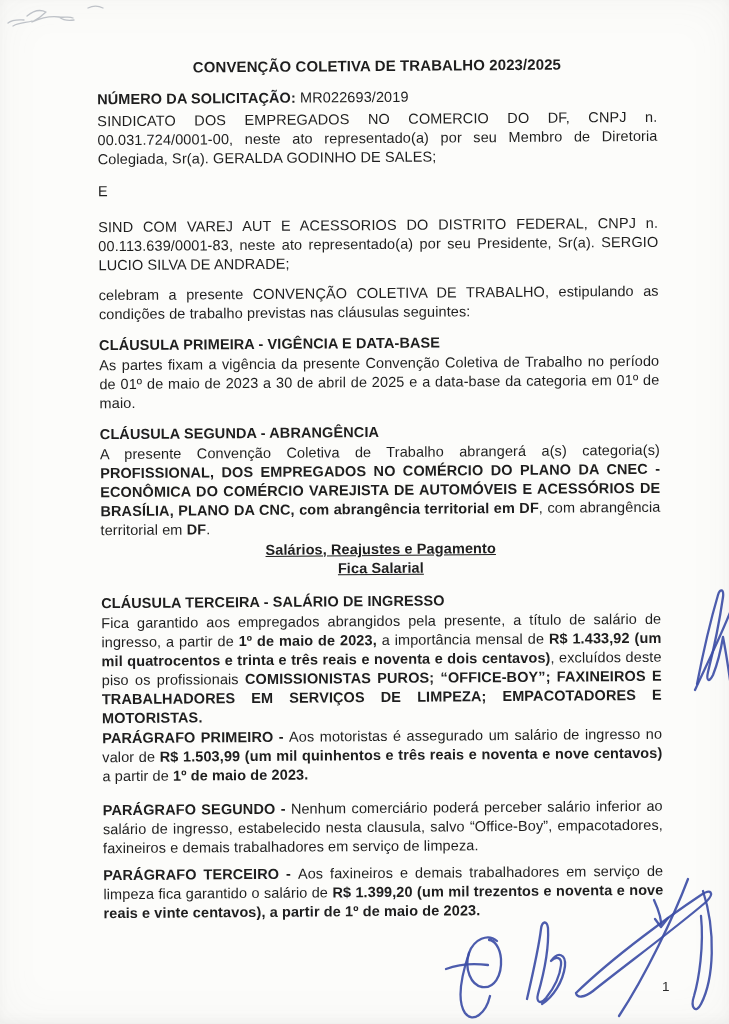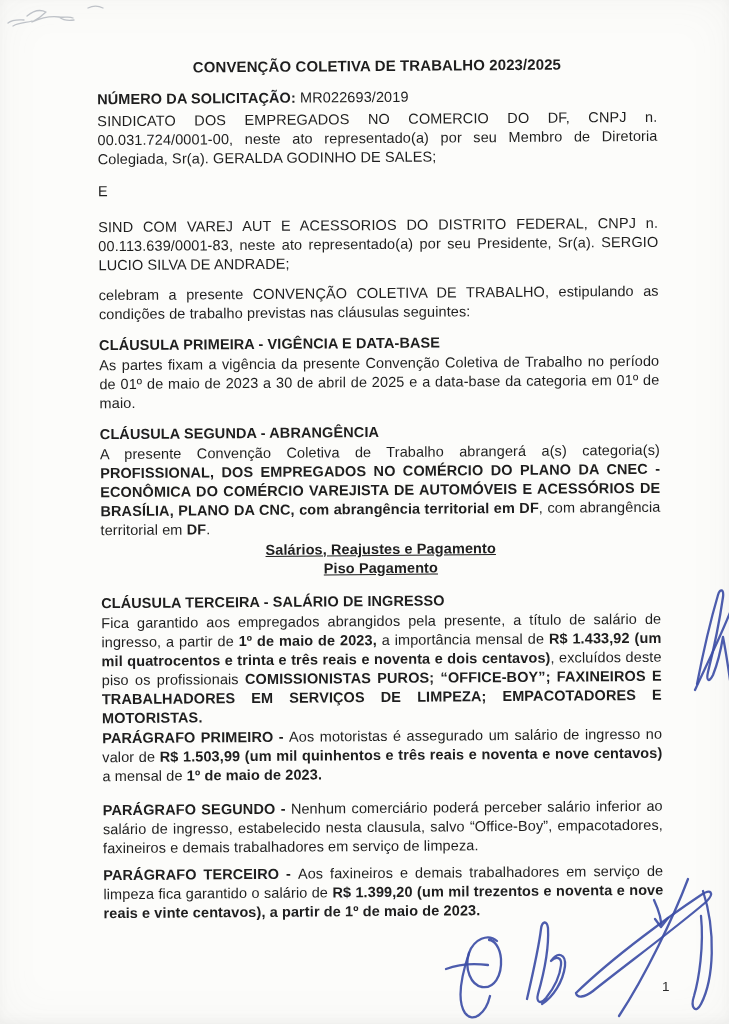--- a/index.html
+++ b/index.html
@@ -75,24 +75,24 @@
         <div class="block" data-name="block-solicitation"><span class="b">NÚMERO DA SOLICITAÇÃO: </span><span>MR022693/2019</span></div>
         <div class="block" data-name="block-party-employees"><span>SINDICATO DOS EMPREGADOS NO COMERCIO DO DF, CNPJ n. 00.031.724/0001-00, neste ato representado(a) por seu Membro de Diretoria Colegiada, Sr(a). GERALDA GODINHO DE SALES;</span></div>
         <div class="block" data-name="block-conjunction"><span>E</span></div>
         <div class="block" data-name="block-party-employers"><span>SIND COM VAREJ AUT E ACESSORIOS DO DISTRITO FEDERAL, CNPJ n. 00.113.639/0001-83, neste ato representado(a) por seu Presidente, Sr(a). SERGIO LUCIO SILVA DE ANDRADE;</span></div>
         <div class="block" data-name="block-preamble"><span>celebram a presente CONVENÇÃO COLETIVA DE TRABALHO, estipulando as condições de trabalho previstas nas cláusulas seguintes:</span></div>
         <div class="block heading" data-name="clause1-heading"><span class="b">CLÁUSULA PRIMEIRA - VIGÊNCIA E DATA-BASE</span></div>
         <div class="block" data-name="clause1-body"><span>As partes fixam a vigência da presente Convenção Coletiva de Trabalho no período de 01º de maio de 2023 a 30 de abril de 2025 e a data-base da categoria em 01º de maio.</span></div>
         <div class="block heading" data-name="clause2-heading"><span class="b">CLÁUSULA SEGUNDA - ABRANGÊNCIA</span></div>
         <div class="block" data-name="clause2-body"><span>A presente Convenção Coletiva de Trabalho abrangerá a(s) categoria(s) </span><span class="b">PROFISSIONAL, DOS EMPREGADOS NO COMÉRCIO DO PLANO DA CNEC - ECONÔMICA DO COMÉRCIO VAREJISTA DE AUTOMÓVEIS E ACESSÓRIOS DE BRASÍLIA, PLANO DA CNC, com abrangência territorial em DF</span><span>, com abrangência territorial em </span><span class="b">DF</span><span>.</span></div>
         <div class="block center-underline" data-name="section-heading-line1"><span class="b u">Salários, Reajustes e Pagamento</span></div>
-        <div class="block center-underline" data-name="section-heading-line2"><span class="b u">Piso Pagamento</span></div>
+        <div class="block center-underline" data-name="section-heading-line2"><span class="b u">Fica Salarial</span></div>
         <div class="block heading" data-name="clause3-heading"><span class="b">CLÁUSULA TERCEIRA - SALÁRIO DE INGRESSO</span></div>
         <div class="block" data-name="clause3-body"><span>Fica garantido aos empregados abrangidos pela presente, a título de salário de ingresso, a partir de </span><span class="b">1º de maio de 2023,</span><span> a importância mensal de </span><span class="b">R$ 1.433,92 (um mil quatrocentos e trinta e três reais e noventa e dois centavos)</span><span>, excluídos deste piso os profissionais </span><span class="b">COMISSIONISTAS PUROS; “OFFICE-BOY”; FAXINEIROS E TRABALHADORES EM SERVIÇOS DE LIMPEZA; EMPACOTADORES E MOTORISTAS.</span></div>
-        <div class="block" data-name="paragraph1"><span class="b">PARÁGRAFO PRIMEIRO - </span><span>Aos motoristas é assegurado um salário de ingresso no valor de </span><span class="b">R$ 1.503,99 (um mil quinhentos e três reais e noventa e nove centavos)</span><span> a mensal de </span><span class="b">1º de maio de 2023.</span></div>
+        <div class="block" data-name="paragraph1"><span class="b">PARÁGRAFO PRIMEIRO - </span><span>Aos motoristas é assegurado um salário de ingresso no valor de </span><span class="b">R$ 1.503,99 (um mil quinhentos e três reais e noventa e nove centavos)</span><span> a partir de </span><span class="b">1º de maio de 2023.</span></div>
         <div class="block" data-name="paragraph2"><span class="b">PARÁGRAFO SEGUNDO - </span><span>Nenhum comerciário poderá perceber salário inferior ao salário de ingresso, estabelecido nesta clausula, salvo “Office-Boy”, empacotadores, faxineiros e demais trabalhadores em serviço de limpeza.</span></div>
         <div class="block" data-name="paragraph3"><span class="b">PARÁGRAFO TERCEIRO - </span><span>Aos faxineiros e demais trabalhadores em serviço de limpeza fica garantido o salário de </span><span class="b">R$ 1.399,20 (um mil trezentos e noventa e nove reais e vinte centavos), a partir de 1º de maio de 2023.</span></div>
       </div>
   </div>
 
   <svg class="annotations" viewBox="0 0 729 1024" data-name="handwritten-annotations" aria-hidden="true">
     <g class="pencil" data-name="pencil-scribble-icon">
       <path d="M8,23 C13,19 19,20 24,20 M13,26 C20,22 27,23 32,21 M27,16 C33,11 40,9 46,12 C42,16 36,20 32,22 C41,18 51,16 59,17 C64,18 69,16 73,18 M59,17 C63,20 68,21 74,20 M88,8 C94,5 99,6 103,8"></path>
     </g>
     <g class="ink" data-name="margin-initial-signature-icon">

